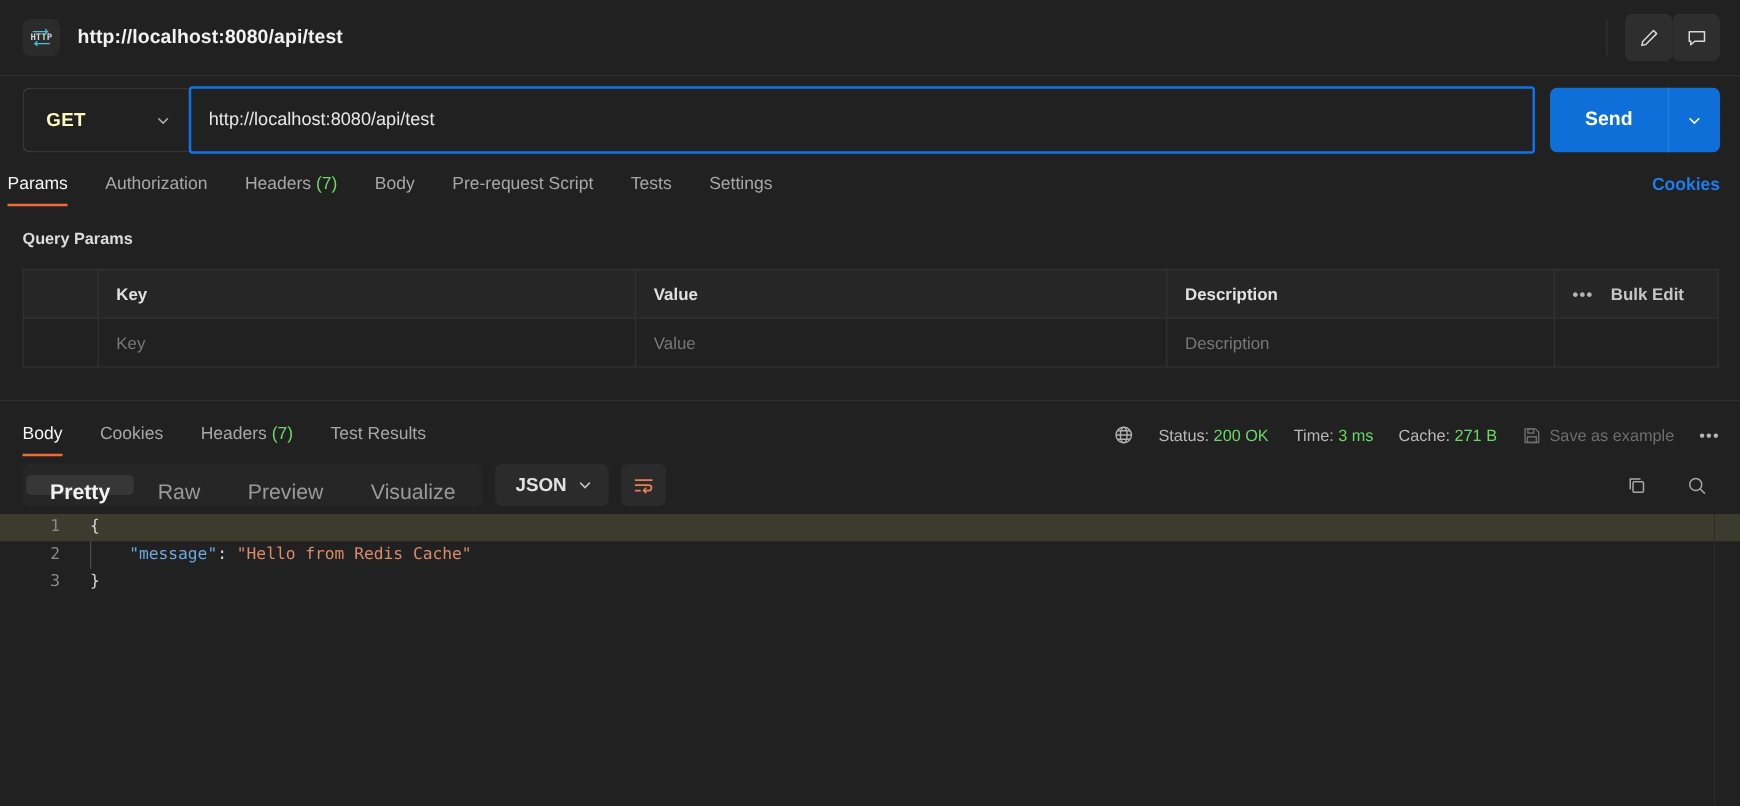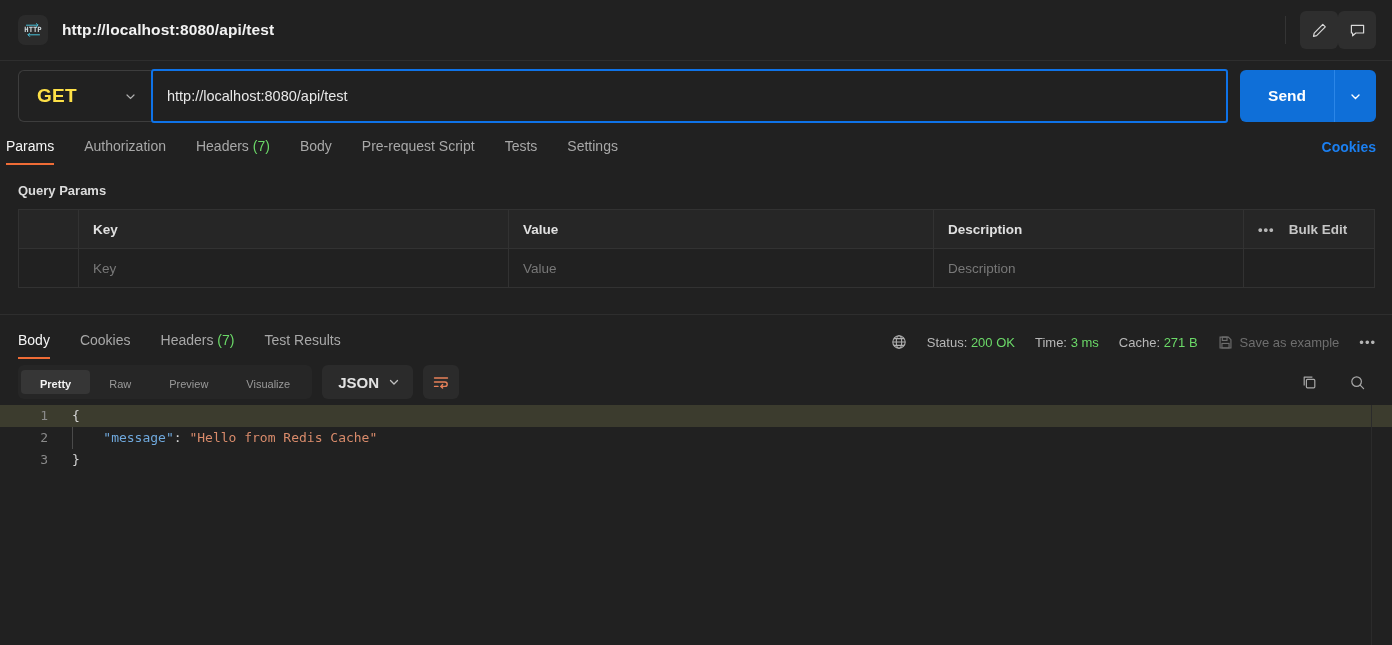--- a/index.html
+++ b/index.html
@@ -45,21 +45,21 @@
   .icon-btn.active { background:#2e2e2e; }
 
   
   .urlbar { height: 70px; flex: 0 0 70px; display: flex; align-items: center; padding: 0 16px 0 18px; gap: 0; }
   .method {
     width: 133px; height: 52px; border: 1px solid #3d3d3d; border-right: none;
     border-radius: 6px 0 0 6px; background: #212121;
     display: flex; align-items: center; justify-content: space-between;
     padding: 0 14px 0 18px; cursor: pointer;
   }
-  .method-label { color: #fde047; font-weight: bold; font-size: 19px; letter-spacing:.3px;}
+  .method-label { color: #fef9c3; font-weight: bold; font-size: 15px; letter-spacing:.3px;}
   .url-input {
     flex: 1 1 auto; height: 54px; background: #212121;
     border: 2px solid #0f73e8; border-radius: 3px;
     color: #e8e8e8; font-size: 14.5px; padding: 0 14px; outline: none;
     font-family: "Liberation Sans", sans-serif;
   }
   .send-group { display: flex; margin-left: 12px; height: 52px; border-radius: 6px; overflow: hidden; }
   .send-btn {
     background: #0f6fd8; color: #fff; border: none; font-size: 15.5px; font-weight: bold;
     padding: 4px 28px; cursor: pointer; font-family: "Liberation Sans", sans-serif;
@@ -75,21 +75,21 @@
     font-size: 14px; color: #a8a8a8; padding: 0 0 9px 0; margin-right: 30px;
     cursor: pointer; border-bottom: 2px solid transparent; white-space: nowrap;
   }
   .tab.active { color: #f5f5f5; border-bottom-color: #ef6c36; }
   .tab .count { color: #6bd968; }
   .tabs-spacer { flex: 1 1 auto; }
   .cookies-link { color: #1b7ff0; font-size: 14px; font-weight: bold; padding-bottom: 9px; cursor: pointer; }
 
   
   .params-area { padding: 12px 18px 0 18px; }
-  .params-title { font-size: 13px; font-weight: bold; color: #dcdcdc; margin-bottom: 11px; }
+  .params-title { font-size: 13px; font-weight: bold; color: #dcdcdc; margin-bottom: 17px; }
   .ptable { width: 1356px; border: 1px solid #323232; border-collapse: collapse; table-layout: fixed; }
   .ptable th, .ptable td {
     border: 1px solid #323232; text-align: left; height: 39px;
     padding: 0 14px; font-size: 13.5px; font-weight: normal;
   }
   .ptable thead th { background: #262626; color: #e0e0e0; font-weight: bold; }
   .ptable tbody td { background: #212121; color: #787878; }
   .col-check { width: 60px; }
   .col-key   { width: 430px; }
   .col-val   { width: 425px; }
@@ -105,21 +105,21 @@
   
   .resp-tabs { height: 44px; flex: 0 0 44px; display: flex; align-items: flex-end; padding: 0 16px 0 18px; }
   .resp-meta { display: flex; align-items: flex-end; gap: 20px; padding-bottom: 9px; font-size: 13px; color: #b8b8b8; }
   .meta-item .lbl { color: #b8b8b8; }
   .meta-item .val { color: #6bd968; }
   .save-example { display: flex; align-items: center; gap: 7px; color: #6e6e6e; font-size: 13px; cursor: pointer; }
 
   
   .resp-toolbar { height: 46px; flex: 0 0 46px; display: flex; align-items: center; padding: 0 16px 0 18px; gap: 10px; }
   .pill-group { display: flex; align-items: center; background: #262626; border-radius: 6px; height: 34px; padding: 3px; }
-  .pill { font-size: 11px; color: #9a9a9a; padding: 0 19px; height: 24px; line-height: 28px; border-radius: 4px; cursor: pointer; }
+  .pill { font-size: 17px; color: #9a9a9a; padding: 0 19px; height: 16px; line-height: 28px; border-radius: 4px; cursor: pointer; }
   .pill.active { background: #363636; color: #f2f2f2; font-weight: bold; }
   .fmt-pill {
     display: flex; align-items: center; gap: 9px; background: #2b2b2b; border-radius: 6px;
     height: 34px; padding: 0 13px 0 16px; cursor: pointer; color: #e2e2e2; font-size: 15px; font-weight: bold;
   }
   .wrap-btn { width: 36px; height: 34px; border-radius: 6px; background:#2b2b2b; border: none;
     display: flex; align-items: center; justify-content: center; cursor: pointer; }
   .toolbar-spacer { flex: 1 1 auto; }
 
   

